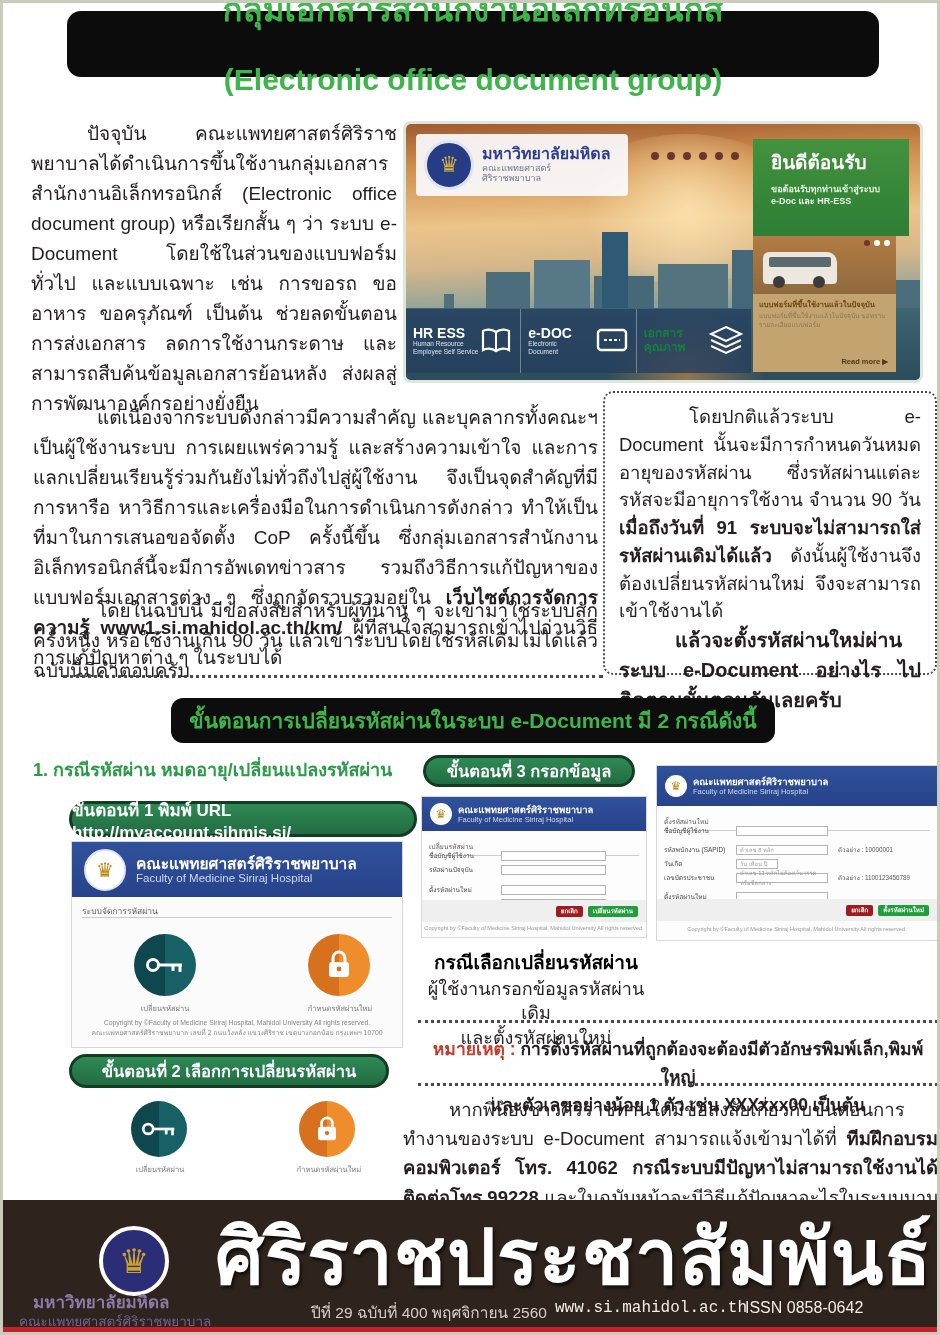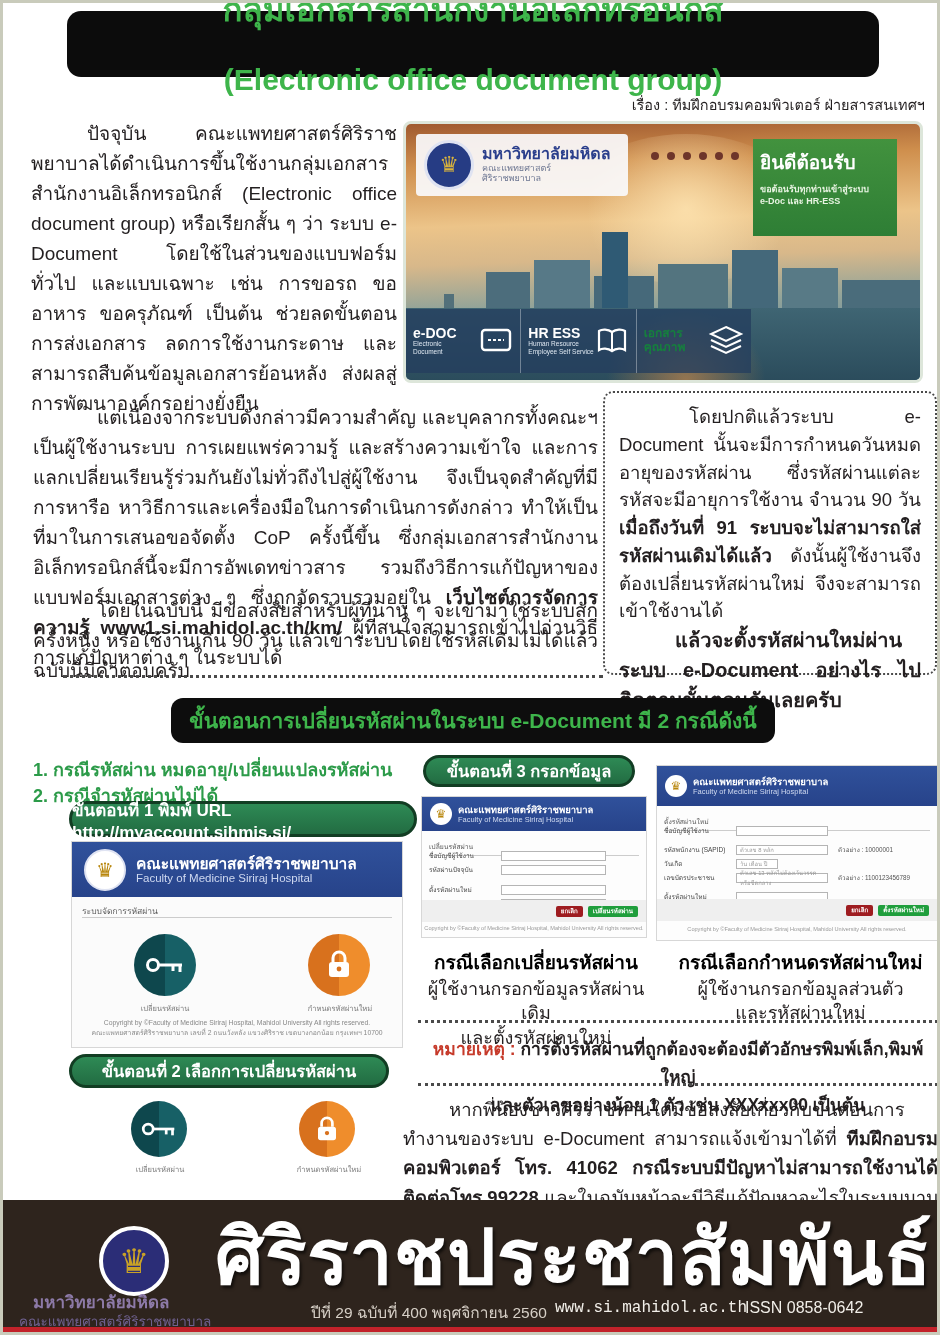--- a/index.html
+++ b/index.html
@@ -35,22 +35,22 @@
   .rglow{position:absolute;left:200px;bottom:0;width:160px;height:70px;
          background:radial-gradient(ellipse at 50% 100%,rgba(233,150,70,.55),rgba(233,150,70,0) 70%);}
   .logo-box{position:absolute;left:10px;top:10px;width:212px;height:62px;background:rgba(250,250,252,.92);
             border-radius:4px;display:flex;align-items:center;padding:0 8px;box-sizing:border-box;gap:8px;}
   .mu-seal{width:44px;height:44px;border-radius:50%;background:#263c84;border:3px solid #dfe3f2;
            color:#d9b33c;display:flex;align-items:center;justify-content:center;font-size:22px;flex:none;}
   .mu-name{color:#2b3f8c;font-weight:700;font-size:16px;line-height:1.05;}
   .mu-sub{color:#6a7490;font-size:9px;line-height:1.2;}
   .cdots{position:absolute;left:245px;top:28px;display:flex;gap:8px;}
   .cdots span{width:8px;height:8px;border-radius:50%;background:#6e352a;}
-  .welcome{position:absolute;left:347px;top:15px;width:144px;height:97px;
-           background:linear-gradient(180deg,#42923e,#2e7e35);padding:8px 7px;box-sizing:border-box;}
+  .welcome{position:absolute;left:347px;top:15px;width:156px;height:97px;
+           background:linear-gradient(180deg,#42923e,#2e7e35);padding:8px 18px;box-sizing:border-box;}
   .welcome h2{margin:0 0 6px 0;color:#fff;font-size:19px;font-weight:700;}
   .welcome p{margin:0;color:#e8f4e2;font-size:9px;line-height:1.35;font-weight:700;}
   .sidecard{position:absolute;left:347px;top:112px;width:143px;height:136px;background:#c3a470;}
   .busphoto{position:absolute;left:0;top:0;width:100%;height:58px;
             background:linear-gradient(180deg,#b27b43,#8f6a3e);}
   .bus{position:absolute;left:10px;top:16px;width:74px;height:32px;background:#ece8df;border-radius:6px 10px 4px 4px;}
   .bus:before{content:"";position:absolute;left:6px;top:5px;right:6px;height:10px;background:#5c6a70;border-radius:2px;}
   .bus:after{content:"";position:absolute;left:10px;bottom:-4px;width:12px;height:12px;border-radius:50%;background:#3b3b3b;box-shadow:40px 0 0 #3b3b3b;}
   .carddots{position:absolute;right:6px;top:4px;display:flex;gap:4px;}
   .carddots span{width:6px;height:6px;border-radius:50%;background:#fff;}
@@ -131,21 +131,20 @@
 </style>
 </head>
 <body>
 
 <div class="page">
 
   <div class="abs title-box">
     <div class="title-th">กลุ่มเอกสารสำนักงานอิเล็กทรอนิกส์</div>
     <div class="title-en">(Electronic office document group)</div>
   </div>
-  <div class="abs byline">เรื่อง : ทีมฝึกอบรมคอมพิวเตอร์ ฝ่ายสารสนเทศฯ</div>
 
   <div class="abs para intro">ปัจจุบัน คณะแพทยศาสตร์ศิริราชพยาบาลได้ดำเนินการขึ้นใช้งานกลุ่มเอกสารสำนักงานอิเล็กทรอนิกส์ (Electronic office document group) หรือเรียกสั้น ๆ ว่า ระบบ e-Document โดยใช้ในส่วนของแบบฟอร์มทั่วไป และแบบเฉพาะ เช่น การขอรถ ขออาหาร ขอครุภัณฑ์ เป็นต้น ช่วยลดขั้นตอนการส่งเอกสาร ลดการใช้งานกระดาษ และสามารถสืบค้นข้อมูลเอกสารย้อนหลัง ส่งผลสู่การพัฒนาองค์กรอย่างยั่งยืน</div>
 
   <div class="abs shot">
     <div class="sky"></div>
     <div class="glow"></div>
     <span class="bld" style="left:38px;width:10px;height:86px;background:#52707a;"></span>
     <span class="bld" style="left:80px;width:44px;height:108px;background:#4c6d7c;"></span>
     <span class="bld" style="left:128px;width:56px;height:120px;background:#577987;"></span>
     <span class="bld" style="left:188px;width:60px;height:104px;background:#46697a;"></span>
@@ -171,45 +170,58 @@
         <span></span>
         <span></span>
         <span></span>
         <span></span>
     </div>
     <div class="welcome">
       <h2>ยินดีต้อนรับ</h2>
       <p>ขอต้อนรับทุกท่านเข้าสู่ระบบ</p>
       <p>e-Doc และ HR-ESS</p>
     </div>
+    <div class="sidecard">
+      <div class="busphoto">
+          <div class="bus"></div>
+        </div>
+      <div class="carddots">
+          <span></span>
+          <span></span>
+          <span></span>
+        </div>
+      <div class="cardtitle">แบบฟอร์มที่ขึ้นใช้งานแล้วในปัจจุบัน</div>
+      <div class="cardtext">แบบฟอร์มที่ขึ้นใช้งานแล้วในปัจจุบัน ขอทราบรายละเอียดแบบฟอร์ม</div>
+      <div class="readmore">Read more ▶</div>
+    </div>
     <div class="navbar">
+      <div class="navitem">
+        <div>
+          <div class="nv-title">HR ESS</div>
+          <div class="nv-sub">Human Resource</div>
+          <div class="nv-sub">Employee Self Service</div>
+        </div>
+        <svg width="34" height="30" viewBox="0 0 34 30">
+          <path d="M17 6 C13 3 7 3 4 5 L4 24 C7 22 13 22 17 25 C21 22 27 22 30 24 L30 5 C27 3 21 3 17 6 Z" fill="none" stroke="#fff" stroke-width="2.2"></path>
+          <line x1="17" y1="6" x2="17" y2="25" stroke="#fff" stroke-width="2"></line>
+        </svg>
+      </div>
       <div class="navitem">
         <div>
           <div class="nv-title">e-DOC</div>
           <div class="nv-sub">Electronic</div>
           <div class="nv-sub">Document</div>
         </div>
         <svg width="34" height="30" viewBox="0 0 34 30">
           <rect x="3" y="4" width="28" height="20" rx="3" fill="none" stroke="#fff" stroke-width="2.4"></rect>
           <line x1="9" y1="14" x2="25" y2="14" stroke="#fff" stroke-width="2" stroke-dasharray="3 2"></line>
         </svg>
       </div>
       <div class="navitem">
         <div>
-          <div class="nv-title">HR ESS</div>
-          <div class="nv-sub">Human Resource</div>
-          <div class="nv-sub">Employee Self Service</div>
-        </div>
-        <svg width="34" height="30" viewBox="0 0 34 30">
-          <path d="M17 6 C13 3 7 3 4 5 L4 24 C7 22 13 22 17 25 C21 22 27 22 30 24 L30 5 C27 3 21 3 17 6 Z" fill="none" stroke="#fff" stroke-width="2.2"></path>
-          <line x1="17" y1="6" x2="17" y2="25" stroke="#fff" stroke-width="2"></line>
-        </svg>
-      </div>
-      <div class="navitem">
-        <div>
           <div class="nv-thai">เอกสาร</div>
           <div class="nv-thai">คุณภาพ</div>
         </div>
         <svg width="36" height="32" viewBox="0 0 36 32">
           <path d="M18 2 L33 9 L18 16 L3 9 Z" fill="none" stroke="#fff" stroke-width="2"></path>
           <path d="M3 15 L18 22 L33 15" fill="none" stroke="#fff" stroke-width="2"></path>
           <path d="M3 21 L18 28 L33 21" fill="none" stroke="#fff" stroke-width="2"></path>
         </svg>
       </div>
     </div>
@@ -219,21 +231,20 @@
   <div class="abs para midp2">โดยในฉบับนี้ มีข้อสงสัยสำหรับผู้ที่นาน ๆ จะเข้ามาใช้ระบบสักครั้งหนึ่ง หรือใช้งานเกิน 90 วัน แล้วเข้าระบบโดยใช้รหัสเดิมไม่ได้แล้ว ฉบับนี้มีคำตอบครับ</div>
   <div class="abs dotrule" style="left:60px;top:672px;width:540px;"></div>
 
   <div class="abs sidebox">
     <div class="para" style="text-indent:70px;"><span>โดยปกติแล้วระบบ e-Document นั้นจะมีการกำหนดวันหมดอายุของรหัสผ่าน ซึ่งรหัสผ่านแต่ละรหัสจะมีอายุการใช้งาน จำนวน 90 วัน </span><span class="b">เมื่อถึงวันที่ 91 ระบบจะไม่สามารถใส่รหัสผ่านเดิมได้แล้ว</span><span> ดังนั้นผู้ใช้งานจึงต้องเปลี่ยนรหัสผ่านใหม่ จึงจะสามารถเข้าใช้งานได้</span></div>
     <div class="para b" style="text-indent:56px;font-size:20px;">แล้วจะตั้งรหัสผ่านใหม่ผ่านระบบ e-Document อย่างไร ไปติดตามขั้นตอนกันเลยครับ</div>
   </div>
 
   <div class="abs steps-banner">ขั้นตอนการเปลี่ยนรหัสผ่านในระบบ e-Document มี 2 กรณีดังนี้</div>
   <div class="abs case" style="top:752px;">1. กรณีรหัสผ่าน หมดอายุ/เปลี่ยนแปลงรหัสผ่าน</div>
-  <div class="abs case" style="top:778px;">2. กรณีจำรหัสผ่านไม่ได้</div>
 
   <div class="abs stepbtn" style="left:66px;top:798px;width:348px;height:36px;font-size:17px;">ขั้นตอนที่ 1 พิมพ์ URL http://myaccount.sihmis.si/</div>
 
   <div class="abs portal">
     <div class="p-head">
       <div class="p-seal">♛</div>
       <div>
         <div class="p-t1">คณะแพทยศาสตร์ศิริราชพยาบาล</div>
         <div class="p-t2">Faculty of Medicine Siriraj Hospital</div>
       </div>
@@ -374,25 +385,20 @@
     <div class="f-copy" style="top:160px;">
       <div>Copyright by ©Faculty of Medicine Siriraj Hospital, Mahidol University All rights reserved.</div>
     </div>
   </div>
 
   <div class="abs capt" style="left:418px;top:944px;width:230px;">
     <div class="t">กรณีเลือกเปลี่ยนรหัสผ่าน</div>
     <div class="l">ผู้ใช้งานกรอกข้อมูลรหัสผ่านเดิม</div>
     <div class="l">และตั้งรหัสผ่านใหม่</div>
   </div>
-  <div class="abs capt" style="left:665px;top:944px;width:265px;">
-    <div class="t">กรณีเลือกกำหนดรหัสผ่านใหม่</div>
-    <div class="l">ผู้ใช้งานกรอกข้อมูลส่วนตัว</div>
-    <div class="l">และรหัสผ่านใหม่</div>
-  </div>
 
   <div class="abs dotrule" style="left:415px;top:1017px;width:520px;"></div>
   <div class="abs" style="left:415px;top:1032px;width:520px;">
     <div class="note-line"><span class="note-label">หมายเหตุ :</span><span> การตั้งรหัสผ่านที่ถูกต้องจะต้องมีตัวอักษรพิมพ์เล็ก,พิมพ์ใหญ่</span></div>
     <div class="note-line">และตัวเลขอย่างน้อย 1 ตัว เช่น XXXxxx00 เป็นต้น</div>
   </div>
   <div class="abs dotrule" style="left:415px;top:1080px;width:520px;"></div>
 
   <div class="abs para closing"><span>หากพี่น้องชาวศิริราชท่านใดมีข้อสงสัยเกี่ยวกับขั้นตอนการทำงานของระบบ e-Document สามารถแจ้งเข้ามาได้ที่ </span><span class="b">ทีมฝึกอบรมคอมพิวเตอร์ โทร. 41062</span><span> </span><span class="b">กรณีระบบมีปัญหาไม่สามารถใช้งานได้ ติดต่อโทร.99228</span><span> และในฉบับหน้าจะมีวิธีแก้ปัญหาอะไรในระบบมาบอกกันนั้น ต้องติดตามครับ</span></div>
 

